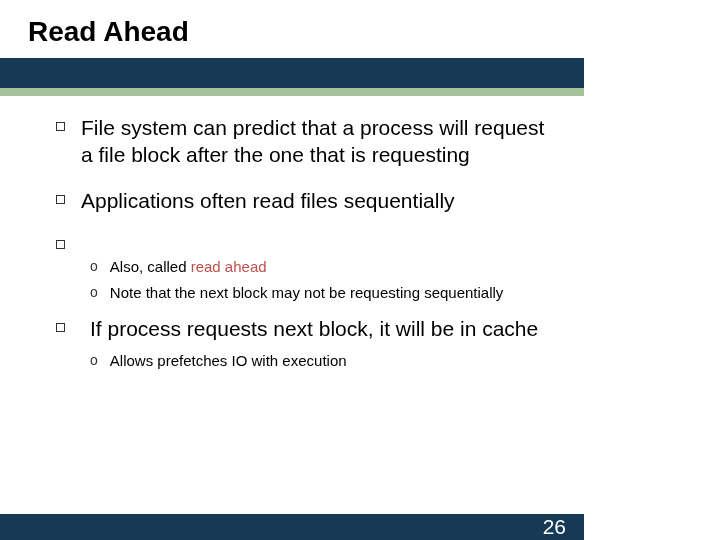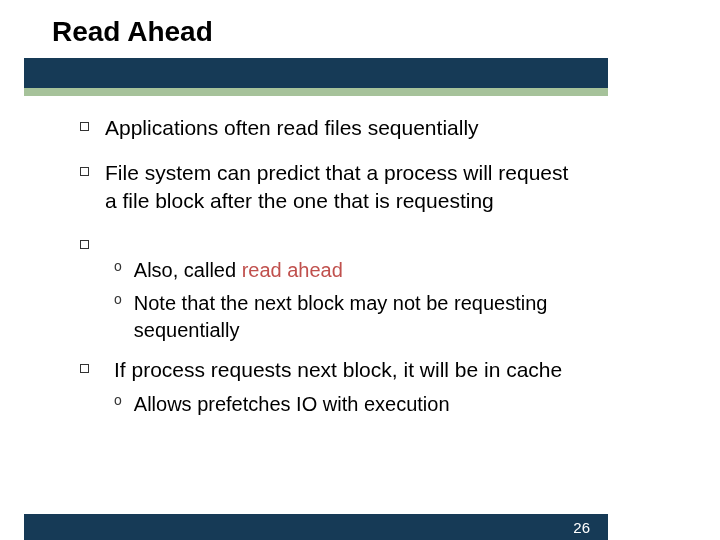--- a/index.html
+++ b/index.html
@@ -1,70 +1,70 @@
 <!DOCTYPE html>
 <html><head>
 <meta charset="utf-8">
 <style>
   * { box-sizing: border-box; margin: 0; padding: 0; }
   html, body { width: 720px; height: 540px; overflow: hidden; }
   body { font-family: Arial, Helvetica, sans-serif; background: #fff; position: relative; }
 
-  .slide { width: 584px; height: 540px; position: relative; background: #fff; margin-left: 24px; }
+  .slide { width: 584px; height: 540px; position: relative; background: #fff; }
 
   .title-area { padding: 16px 28px 10px 28px; }
   .title-area h1 { font-size: 28px; font-weight: bold; color: #000; }
 
   .band-dark { width: 100%; height: 30px; background: #163a56; }
   .band-green { width: 100%; height: 8px; background: #a6c29a; }
 
   .content { padding: 18px 34px 0 56px; }
 
   .l1 { display: flex; align-items: flex-start; margin-bottom: 18px; }
   .l1 .marker {
     width: 9px; height: 9px; border: 1px solid #333; background: #fff;
     margin-top: 8px; margin-right: 16px; flex: 0 0 auto;
   }
   .l1 .text { font-size: 21px; color: #000; line-height: 1.3; }
 
   .l2-group { margin: 6px 0 12px 34px; }
   .l2 { display: flex; align-items: flex-start; margin-bottom: 6px; }
   .l2 .marker { font-size: 14px; color: #333; margin-top: 1px; margin-right: 12px; flex: 0 0 auto; }
-  .l2 .text { font-size: 20px; color: #000; line-height: 1.35; }
+  .l2 .text { font-size: 15px; color: #000; line-height: 1.35; }
   .ra { color: #c0504d; }
 
   .footer-band {
     position: absolute; left: 0; right: 0; bottom: 0; height: 26px;
     background: #163a56; display: flex; align-items: center; justify-content: flex-end;
     padding-right: 18px;
   }
-  .page-num { color: #fff; font-size: 15px; }
+  .page-num { color: #fff; font-size: 21px; }
 </style>
 </head>
 <body>
 
 <div class="slide">
 
   <div class="title-area">
     <h1>Read Ahead</h1>
   </div>
 
   <div class="band-dark"></div>
   <div class="band-green"></div>
 
   <div class="content">
 
     <div class="l1">
       <span class="marker"></span>
-      <span class="text">Applications often read files sequentially</span>
+      <span class="text">File system can predict that a process will request a file block after the one that is requesting</span>
     </div>
 
     <div class="l1">
       <span class="marker"></span>
-      <span class="text">File system can predict that a process will request a file block after the one that is requesting</span>
+      <span class="text">Applications often read files sequentially</span>
     </div>
 
     <div class="l1" style="margin-bottom:8px;">
       <span class="marker"></span>
     </div>
 
     <div class="l2-group">
       <div class="l2">
         <span class="marker">o</span>
         <span class="text"><span>Also, called </span><span class="ra">read ahead</span></span>

